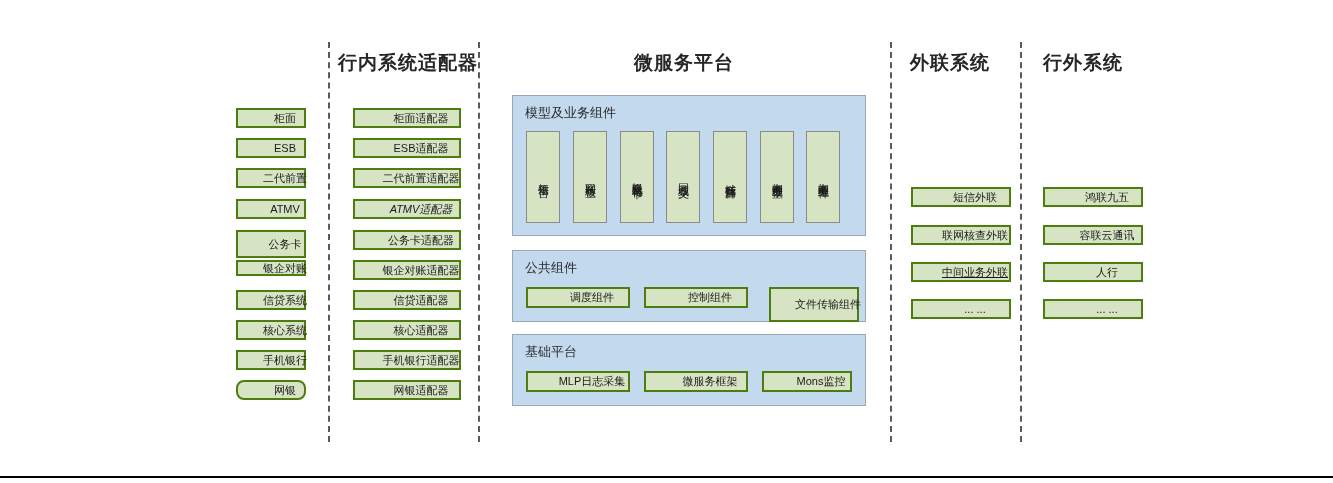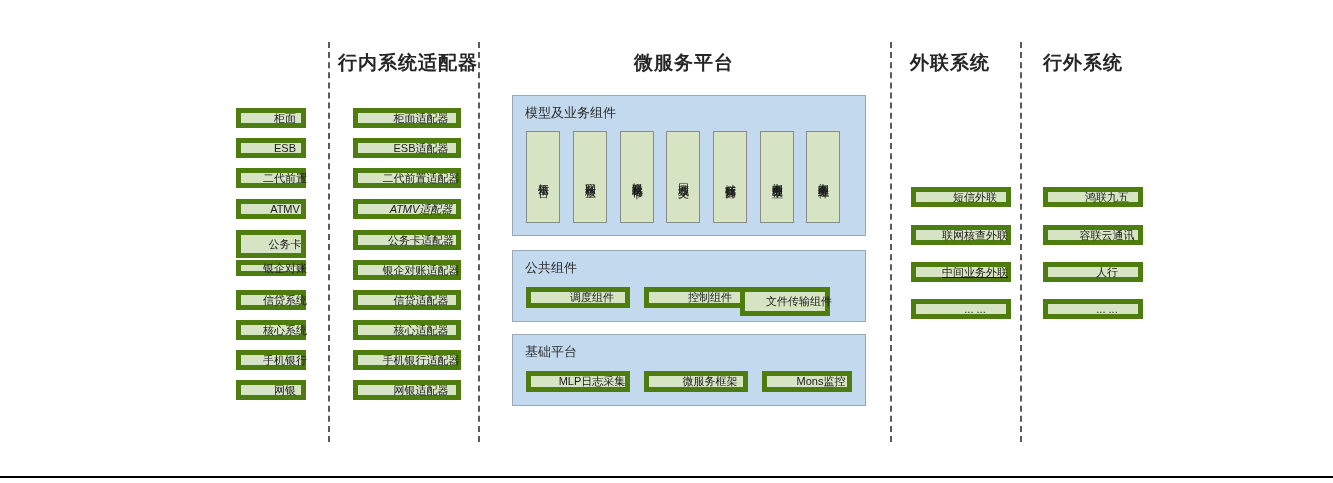--- a/index.html
+++ b/index.html
@@ -38,21 +38,21 @@
     letter-spacing: 1px;
     color: #262626;
     white-space: nowrap;
   }
 
   
   .node {
     position: absolute;
     box-sizing: border-box;
     background: #d6e4c4;
-    border: 5px solid #4d7c0f;
+    border: 2px solid #4d7c0f;
     display: flex;
     align-items: center;
     justify-content: center;
     font-size: 11px;
     color: #1a1a1a;
     white-space: nowrap;
     line-height: 1;
     padding-left: 28px;
   }
 
@@ -118,21 +118,21 @@
 
   <div class="node" style="left:236px; top:108px; width:70px; height:20px;">柜面</div>
   <div class="node" style="left:236px; top:138px; width:70px; height:20px;">ESB</div>
   <div class="node" style="left:236px; top:168px; width:70px; height:20px;">二代前置</div>
   <div class="node" style="left:236px; top:199px; width:70px; height:20px;">ATMV</div>
   <div class="node" style="left:236px; top:230px; width:70px; height:28px;">公务卡</div>
   <div class="node" style="left:236px; top:260px; width:70px; height:16px;">银企对账</div>
   <div class="node" style="left:236px; top:290px; width:70px; height:20px;">信贷系统</div>
   <div class="node" style="left:236px; top:320px; width:70px; height:20px;">核心系统</div>
   <div class="node" style="left:236px; top:350px; width:70px; height:20px;">手机银行</div>
-  <div class="node" style="left:236px; top:380px; width:70px; height:20px;">网银</div>
+  <div class="node" style="left:236px; top:380px; width:70px; height:20px;border-radius:8px;">网银</div>
 
   <div class="node" style="left:353px; top:108px; width:108px; height:20px;">柜面适配器</div>
   <div class="node" style="left:353px; top:138px; width:108px; height:20px;">ESB适配器</div>
   <div class="node" style="left:353px; top:168px; width:108px; height:20px;">二代前置适配器</div>
   <div class="node" style="left:353px; top:199px; width:108px; height:20px;font-style:italic;">ATMV适配器</div>
   <div class="node" style="left:353px; top:230px; width:108px; height:20px;">公务卡适配器</div>
   <div class="node" style="left:353px; top:260px; width:108px; height:20px;">银企对账适配器</div>
   <div class="node" style="left:353px; top:290px; width:108px; height:20px;">信贷适配器</div>
   <div class="node" style="left:353px; top:320px; width:108px; height:20px;">核心适配器</div>
   <div class="node" style="left:353px; top:350px; width:108px; height:20px;">手机银行适配器</div>
@@ -161,21 +161,21 @@
     </div>
   <div class="vnode" style="left:806px; top:131px; width:34px; height:92px;">
       <span>中间业务组件</span>
     </div>
 
   <div class="panel" style="left:512px; top:250px; width:354px; height:72px;">
     <div class="panel-title">公共组件</div>
   </div>
   <div class="node" style="left:526px; top:287px; width:104px; height:21px;">调度组件</div>
   <div class="node" style="left:644px; top:287px; width:104px; height:21px;">控制组件</div>
-  <div class="node" style="left:740px; top:287px; width:90px; height:29px;">文件传输组件</div>
+  <div class="node" style="left:769px; top:287px; width:90px; height:35px;">文件传输组件</div>
 
   <div class="panel" style="left:512px; top:334px; width:354px; height:72px;">
     <div class="panel-title">基础平台</div>
   </div>
   <div class="node" style="left:526px; top:371px; width:104px; height:21px;">MLP日志采集</div>
   <div class="node" style="left:644px; top:371px; width:104px; height:21px;">微服务框架</div>
   <div class="node" style="left:762px; top:371px; width:90px; height:21px;">Mons监控</div>
 
   <div class="node" style="left:911px; top:187px; width:100px; height:20px;">短信外联</div>
   <div class="node" style="left:911px; top:225px; width:100px; height:20px;">联网核查外联</div>

